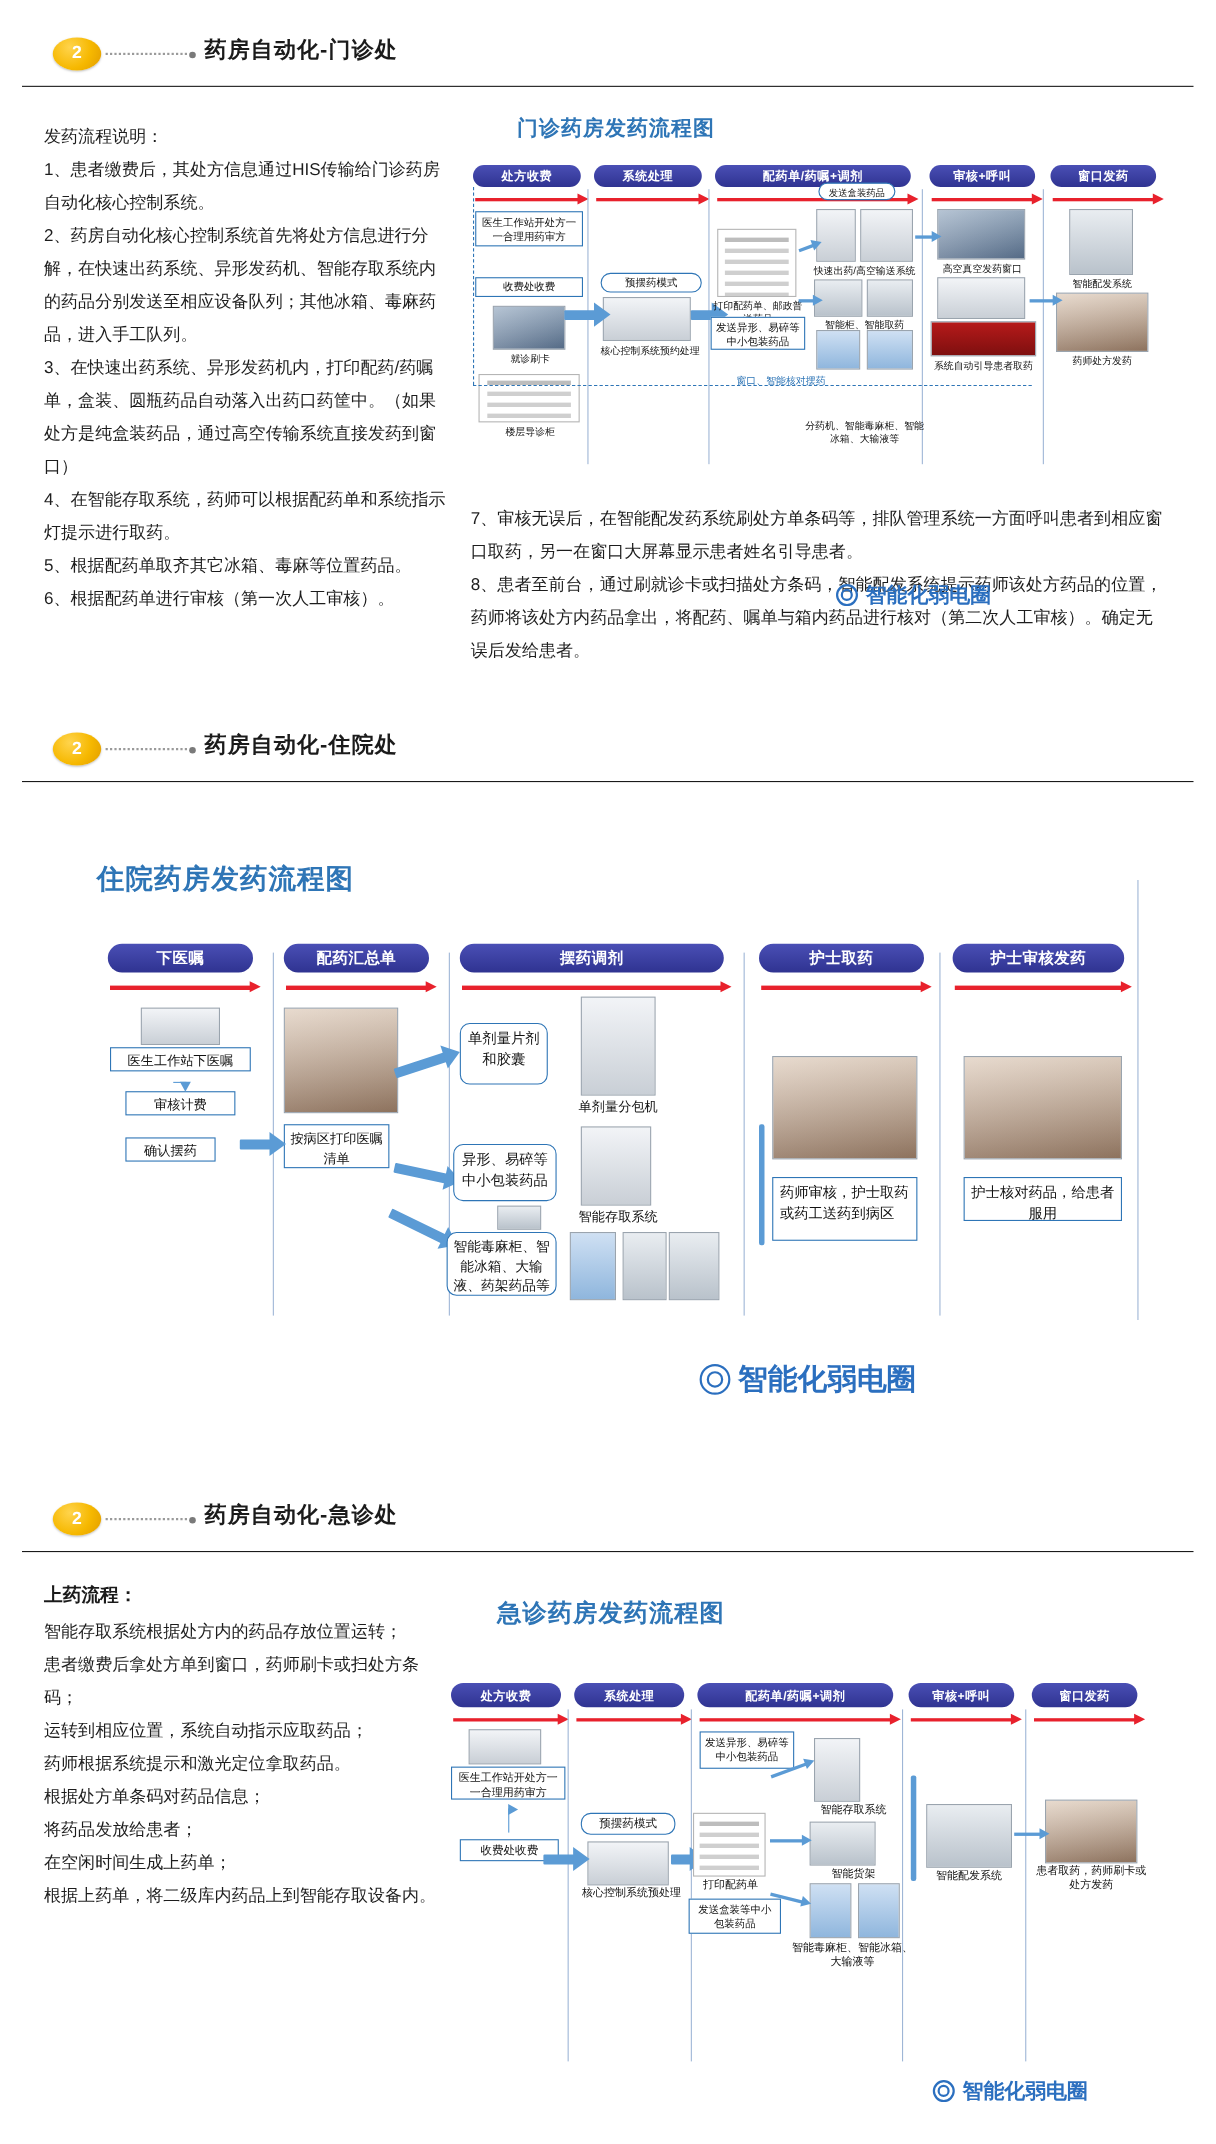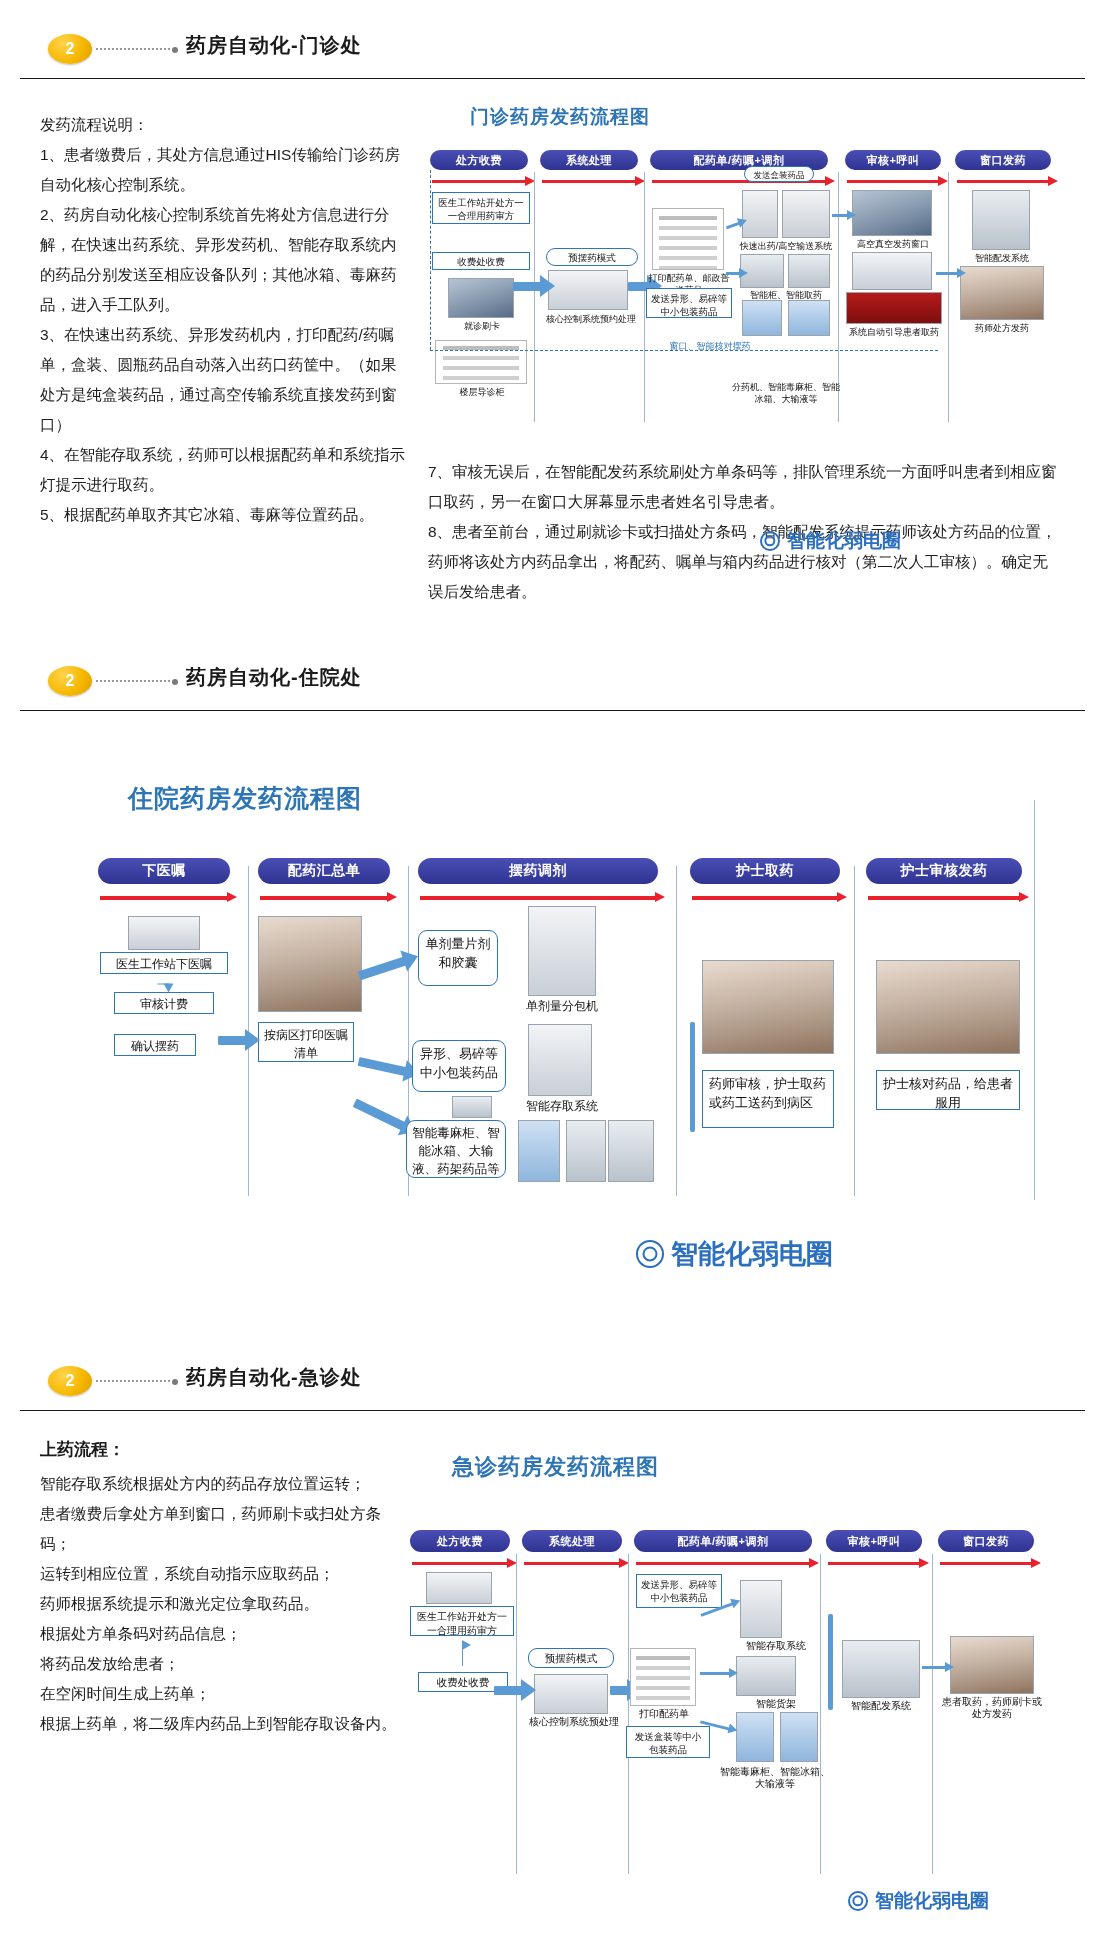--- a/index.html
+++ b/index.html
@@ -250,20 +250,21 @@
   </div>
   <div class="rule" style="top:78px;"></div>
 
   <div class="body-text" style="position:absolute; left:40px; top:110px; width:370px;">
     <p>发药流程说明：</p>
     <p>1、患者缴费后，其处方信息通过HIS传输给门诊药房自动化核心控制系统。</p>
     <p>2、药房自动化核心控制系统首先将处方信息进行分解，在快速出药系统、异形发药机、智能存取系统内的药品分别发送至相应设备队列；其他冰箱、毒麻药品，进入手工队列。</p>
     <p>3、在快速出药系统、异形发药机内，打印配药/药嘱单，盒装、圆瓶药品自动落入出药口药筐中。（如果处方是纯盒装药品，通过高空传输系统直接发药到窗口）</p>
     <p>4、在智能存取系统，药师可以根据配药单和系统指示灯提示进行取药。</p>
     <p>5、根据配药单取齐其它冰箱、毒麻等位置药品。</p>
+    <p>6、根据配药单进行审核（第一次人工审核）。</p>
   </div>
 
   <div class="diagram-title" style="position:absolute; left:470px; top:104px;">门诊药房发药流程图</div>
 
   <div class="flow" style="left:0; top:0; width:1105px; height:1949px;">
 
     <div class="stage" style="left:430px; top:150px; width:98px; height:20px;">处方收费</div>
     <div class="stage" style="left:540px; top:150px; width:98px; height:20px;">系统处理</div>
     <div class="stage" style="left:650px; top:150px; width:178px; height:20px;">配药单/药嘱+调剂</div>
     <div class="stage" style="left:845px; top:150px; width:96px; height:20px;">审核+呼叫</div>
@@ -345,21 +346,21 @@
     <span>智能化弱电圈</span>
   </div>
 
   <div class="section-head" style="position:absolute; left:0; top:660px; width:1105px;">
     <div class="badge">2</div>
     <div class="dotline"></div>
     <div class="sec-title">药房自动化-住院处</div>
   </div>
   <div class="rule" style="top:710px;"></div>
 
-  <div class="diagram-title big" style="position:absolute; left:88px; top:782px;margin-left:40px;">住院药房发药流程图</div>
+  <div class="diagram-title big" style="position:absolute; left:88px; top:782px;">住院药房发药流程图</div>
 
   <div class="flow" style="left:0; top:0; width:1105px;">
 
     <div class="stage big" style="left:98px; top:858px; width:132px; height:26px;">下医嘱</div>
     <div class="stage big" style="left:258px; top:858px; width:132px; height:26px;">配药汇总单</div>
     <div class="stage big" style="left:418px; top:858px; width:240px; height:26px;">摆药调剂</div>
     <div class="stage big" style="left:690px; top:858px; width:150px; height:26px;">护士取药</div>
     <div class="stage big" style="left:866px; top:858px; width:156px; height:26px;">护士审核发药</div>
 
     <div class="redarrow" style="left:100px; top:896px; width:128px; height:4px;"></div>

